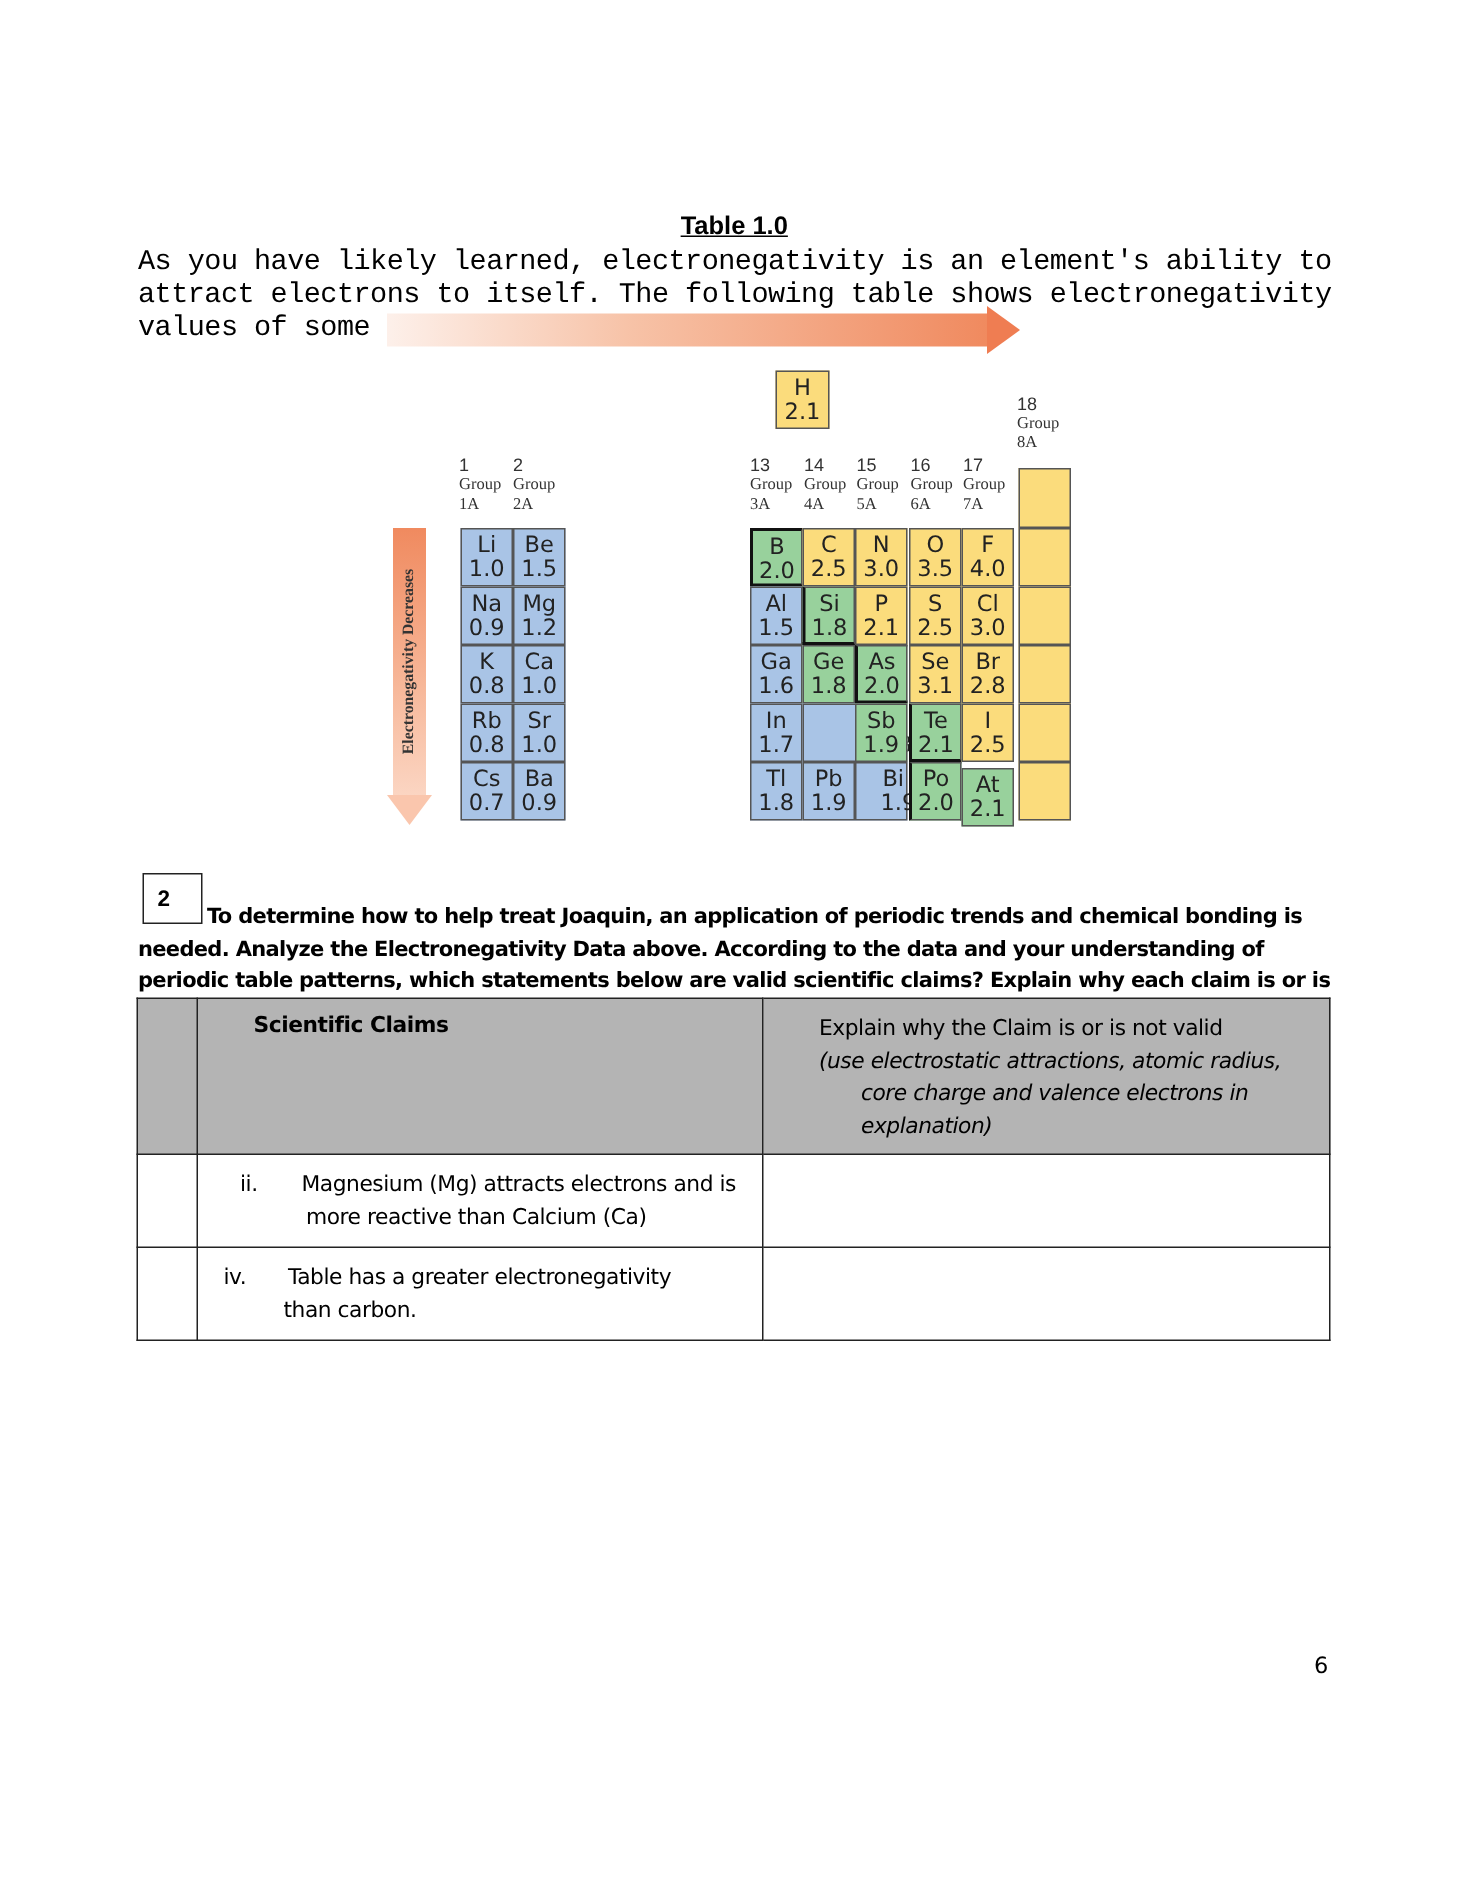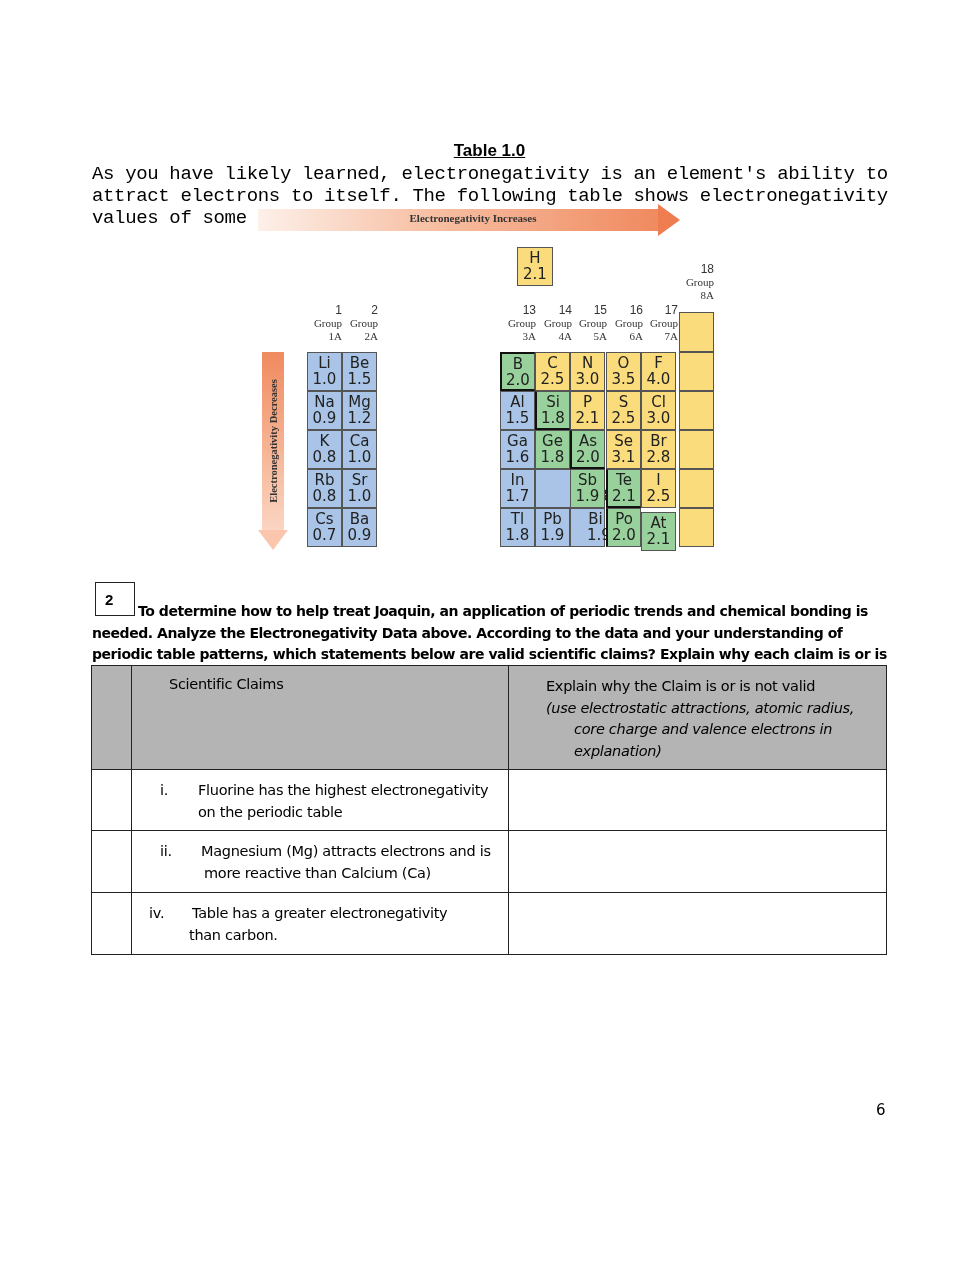--- a/index.html
+++ b/index.html
@@ -27,37 +27,37 @@
     font-family: "DejaVu Sans", sans-serif; text-align: center; color: #222; }
   .cell .sym { display: block; font-size: 15px; line-height: 16px; margin-top: 2px; }
   .cell .val { display: block; font-size: 15px; line-height: 16px; }
   .blue { background: #a9c4e6; }
   .green { background: #98d19c; }
   .yellow { background: #fbdc7c; }
   .thick-l { border-left: 2px solid #111; }
   .thick-b { border-bottom: 2px solid #111; }
   .thick-t { border-top: 2px solid #111; }
 
-  .grp { position: absolute; width: 36px; text-align: right; font-family: "Liberation Serif", serif; font-size: 11px; line-height: 13px; color: #333; }
+  .grp { position: absolute; width: 36px; text-align: left; font-family: "Liberation Serif", serif; font-size: 11px; line-height: 13px; color: #333; }
   .grp .n { display: block; font-family: "Liberation Sans", sans-serif; font-size: 12px; }
 
   .h-cell { position: absolute; left: 517px; top: 247px; width: 36px; height: 39px; box-sizing: border-box; border: 1px solid #555; background: #fbdc7c; text-align: center; font-family: "DejaVu Sans", sans-serif; color: #222; }
   .h-cell .sym, .h-cell .val { display: block; font-size: 15px; line-height: 16px; }
   .h-cell .sym { margin-top: 2px; }
 
   .g18 { position: absolute; left: 679px; top: 312px; width: 35px; height: 40px; box-sizing: border-box; border: 1px solid #555; background: #fbdc7c; }
 
   
   .qbox { position: absolute; left: 95px; top: 582px; width: 40px; height: 34px; box-sizing: border-box; border: 1.5px solid #222; font-family: "Liberation Sans", sans-serif; font-weight: bold; font-size: 15px; padding: 8px 0 0 9px; }
   .qtext { position: absolute; left: 92px; top: 601px; width: 800px; font-family: "DejaVu Sans", sans-serif; font-weight: bold; font-size: 14px; line-height: 21.5px; letter-spacing: -0.45px; text-indent: 46px; }
 
   table.claims { position: absolute; left: 91px; top: 665px; width: 796px; border-collapse: collapse; font-family: "DejaVu Sans", sans-serif; font-size: 14.5px; letter-spacing: -0.3px; }
   table.claims td { border: 1.5px solid #222; vertical-align: top; padding: 0; }
   table.claims .c0 { width: 39px; }
-  table.claims .c1 { width: 376px; }
+  table.claims .c1 { width: 376px; font-weight: bold; }
   table.claims tr.head td { background: #b4b4b4; height: 103px; }
   .head-claims { padding: 10px 0 0 37px; }
   .head-explain { padding: 10px 0 0 37px; line-height: 21.5px; }
   .head-explain .sub { font-style: italic; }
   .head-explain .sub-indent { font-style: italic; padding-left: 28px; display: block; }
   .claim { line-height: 21.5px; padding-top: 10px; }
   .claim .row-line { display: block; white-space: nowrap; }
   .num { display: inline-block; }
   .bold { font-weight: bold; }
 
@@ -65,21 +65,20 @@
 </style>
 </head>
 <body>
 
 <div class="title">Table 1.0</div>
 <div class="intro">As you have likely learned, electronegativity is an element's ability to attract electrons to itself. The following table shows electronegativity values of some elements on the periodic table:</div>
 
 <div class="fig">
   <div class="arrow-h"></div>
   <div class="arrow-h-head"></div>
-  <div class="arrow-h-label">Electronegativity Increases</div>
 
   <div class="arrow-v"></div>
   <div class="arrow-v-head"></div>
   <div class="arrow-v-label">Electronegativity Decreases</div>
 
   <div class="h-cell">
     <span class="sym">H</span>
     <span class="val">2.1</span>
   </div>
 
@@ -258,30 +257,20 @@
         </td>
     <td>
       <div class="head-explain">
         <span style="display:block">Explain why the Claim is or is not valid</span>
         <span class="sub" style="display:block">(use electrostatic attractions, atomic radius,</span>
         <span class="sub-indent">core charge and valence electrons in</span>
         <span class="sub-indent">explanation)</span>
       </div>
     </td>
   </tr>
-  <tr style="height:61px">
-    <td></td>
-    <td>
-      <div class="claim" style="padding-left:28px">
-        <span class="row-line"><span class="num" style="width:38px">i.</span><span>Fluorine has the highest electronegativity</span></span>
-        <span class="row-line" style="padding-left:38px">on the periodic table</span>
-      </div>
-    </td>
-    <td></td>
-  </tr>
   <tr style="height:62px">
     <td></td>
     <td>
       <div class="claim" style="padding-left:28px">
         <span class="row-line"><span class="num" style="width:41px">ii.</span><span>Magnesium (Mg) attracts electrons and is</span></span>
         <span class="row-line" style="padding-left:44px">more reactive than Calcium (Ca)</span>
       </div>
     </td>
     <td></td>
   </tr>

